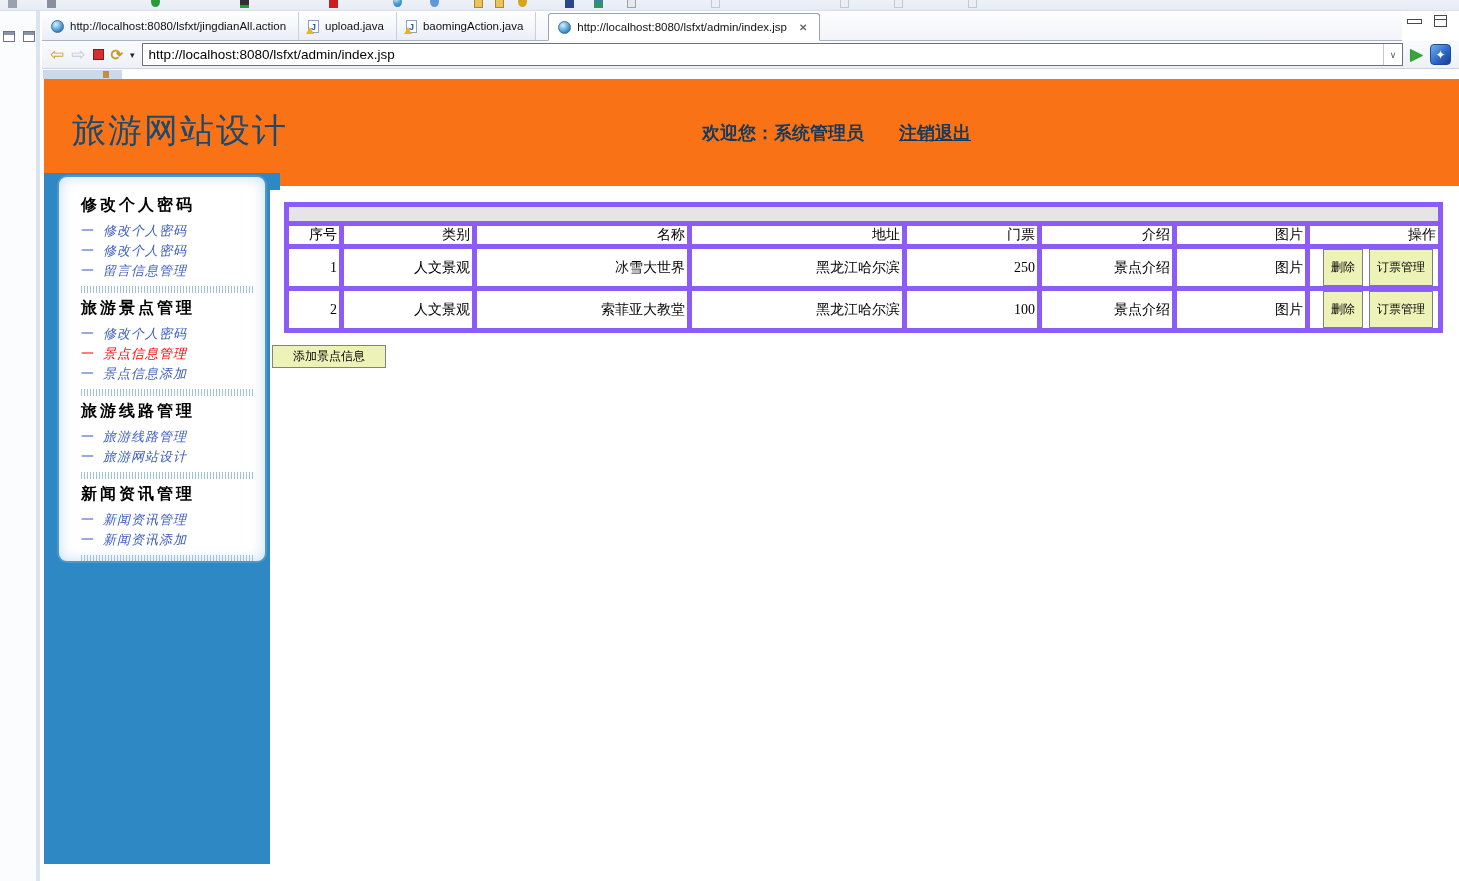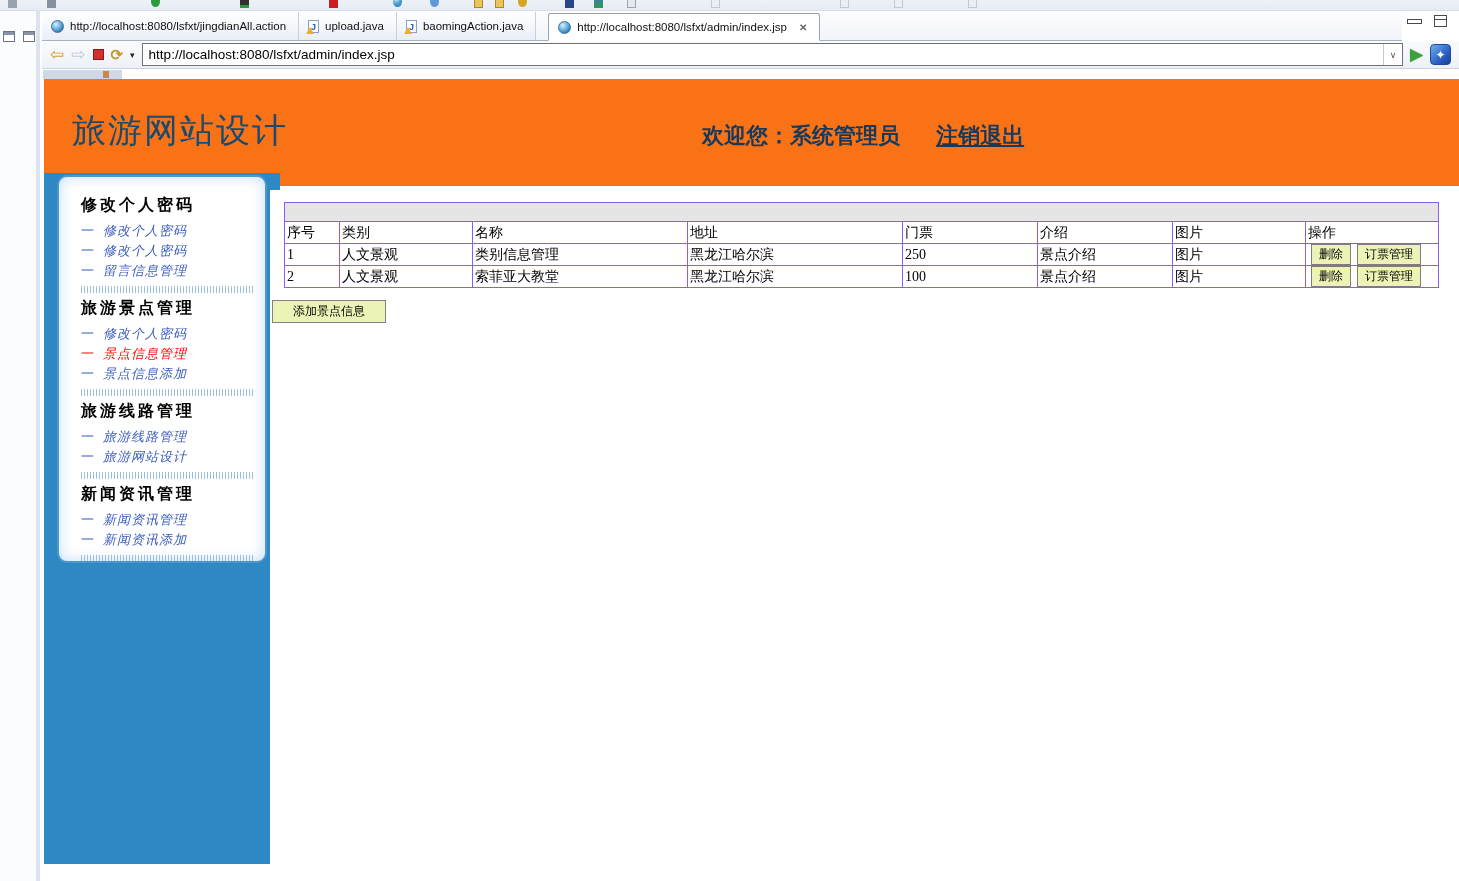--- a/index.html
+++ b/index.html
@@ -65,43 +65,43 @@
 
   
   .viewport { position:absolute; left:42px; top:70px; width:1417px; height:811px; background:#fff; }
   .prestrip { position:absolute; left:0; top:0; width:1417px; height:9px; background:#fff; }
   .pretab { position:absolute; left:1px; top:0; width:79px; height:9px; background:#ccd9e9; }
   .pretab i { position:absolute; left:60px; top:1px; width:6px; height:7px; background:#c09040; }
 
   .band { position:absolute; left:2px; top:9px; width:1415px; height:107px; background:#f97316; }
   .site-title { position:absolute; left:28px; top:29px; font-size:34px; letter-spacing:2px;
                 color:#1C4A6E; font-weight:500; }
-  .welcome-row { position:absolute; left:658px; top:42px; font-size:22px; font-weight:bold; color:#16395C; }
+  .welcome-row { position:absolute; left:658px; top:42px; font-size:18px; font-weight:bold; color:#16395C; }
   .logout { margin-left:30px; text-decoration:underline; color:#16395C; cursor:pointer; }
 
   .leftcol { position:absolute; left:2px; top:103px; width:236px; height:691px; background:#2E88C4; }
   .panel { position:absolute; left:13px; top:2px; width:210px; height:388px; background:#fff;
            border:2px solid #4E97CB; border-radius:10px; overflow:hidden;
            box-shadow: inset 0 0 14px rgba(120,180,235,.45); padding:18px 8px 6px 22px;
            font-family:"Liberation Serif", serif; }
   .sec-title { font-size:16px; font-weight:bold; color:#000; letter-spacing:3px; line-height:20px; margin-bottom:6px; }
   .nav-item { font-size:13px; line-height:20px; color:#3A5CBE; font-style:italic; letter-spacing:1px; cursor:pointer; white-space:nowrap; }
   .nav-item .dash { margin-right:8px; font-style:normal; }
   .nav-item.active { color:#FF0000; }
   .sep { height:7px; margin:5px 2px 5px 0;
          background:repeating-linear-gradient(90deg,#9CC0E0 0 1px, transparent 1px 3px); }
 
   .content { position:absolute; left:228px; top:120px; width:1189px; height:691px; background:#fff; }
   table.data { border-collapse:collapse; margin:12px 0 0 14px; table-layout:fixed;
                font-family:"Liberation Serif", serif; font-size:14px; color:#000; }
-  table.data td, table.data th { border:1px solid #8b5cf6; text-align:left; height:22px;
+  table.data td, table.data th { border:5px solid #8b5cf6; text-align:right; height:22px;
                                  font-weight:normal; padding:0 2px; overflow:hidden; }
   tr.blank td { background:#E5E5E5; height:19px; }
   .act-btn { display:inline-block; background:#EDF3B6; border:1px solid #7E7E7E; font-size:12px;
-             font-family:Liberation Sans, sans-serif; padding:1px 7px; margin:0 3px; cursor:pointer; }
+             font-family:Liberation Sans, sans-serif; padding:9px 7px; margin:0 3px; cursor:pointer; }
   .add-btn { display:inline-block; margin:12px 0 0 2px; background:#EDF3B6; border:1px solid #828282;
              font-size:12px; padding:2px 20px; font-family:"Liberation Sans",sans-serif; cursor:pointer; }
 </style>
 </head>
 <body>
 
 <div class="top-strip">
   <span class="mini-ico" style="margin-left:8px;background:#9aa2b0"></span>
   <span class="mini-ico" style="margin-left:30px;background:#8890a0"></span>
   <span class="mini-ico mi-circle" style="margin-left:95px;background:#2a9a3d"></span>
@@ -250,21 +250,21 @@
         <th>名称</th>
         <th>地址</th>
         <th>门票</th>
         <th>介绍</th>
         <th>图片</th>
         <th>操作</th>
       </tr>
       <tr>
         <td>1</td>
         <td>人文景观</td>
-        <td>类别信息管理</td>
+        <td>冰雪大世界</td>
         <td>黑龙江哈尔滨</td>
         <td>250</td>
         <td>景点介绍</td>
         <td>图片</td>
         <td>
           <span class="act-btn">删除</span><span class="act-btn">订票管理</span>
         </td>
       </tr>
       <tr>
         <td>2</td>

